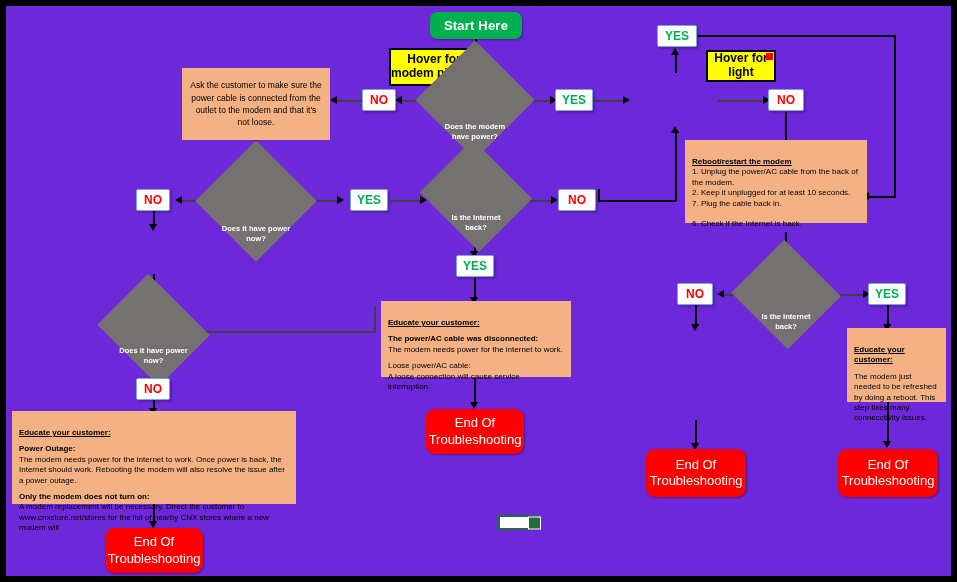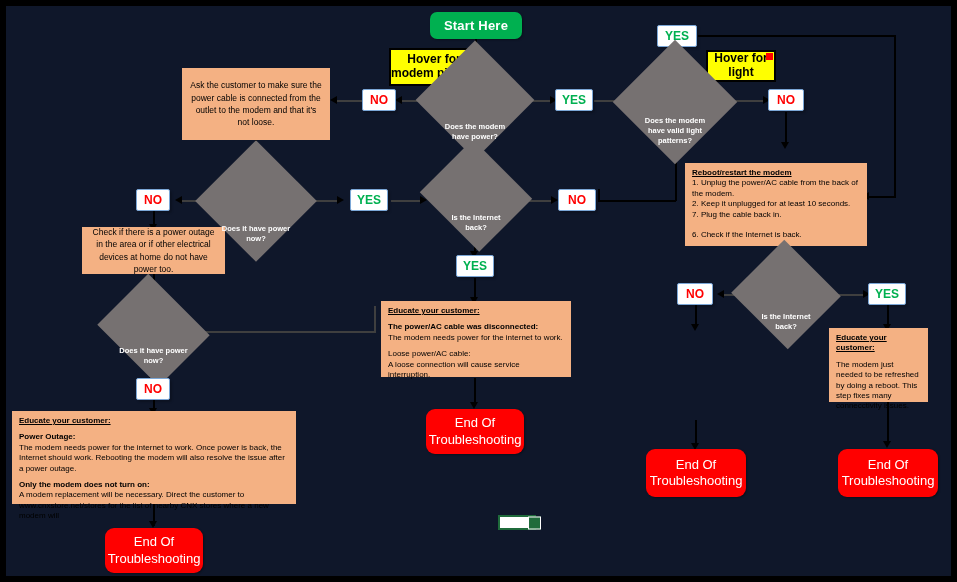--- a/index.html
+++ b/index.html
@@ -1,18 +1,18 @@
 <!DOCTYPE html>
 <html><head>
 <meta charset="utf-8">
 <style>
   html,body{margin:0;padding:0;background:#000;}
   body{font-family:"Liberation Sans",sans-serif;}
   #canvas{
-    position:relative;width:957px;height:582px;background:#0f172a;
+    position:relative;width:957px;height:582px;background:#6d28d9;
     border:6px solid #000;box-sizing:border-box;overflow:hidden;
   }
   .node{position:absolute;box-sizing:border-box;}
 
   
   .terminator{
     background:#00B050;color:#ffffff;border-radius:7px;
     display:flex;align-items:center;justify-content:center;
     font-weight:bold;font-size:13px;letter-spacing:.2px;
     box-shadow:1px 1px 2px rgba(0,0,0,.35);
@@ -42,21 +42,21 @@
     display:flex;align-items:center;justify-content:center;
     font-weight:bold;font-size:12px;
     box-shadow:2px 2px 2px rgba(0,0,0,.20);
   }
   .yn.yes{color:#00B050;}
   .yn.no{color:#FF0000;}
 
   
   .proc{
     background:#F4B183;color:#000000;font-size:8px;line-height:1.3;
-    padding:5px 7px;
+    padding:17px 7px;
   }
   .proc.center{text-align:center;font-size:8.5px;line-height:1.45;
     display:flex;align-items:center;justify-content:center;}
   .proc u{text-decoration:underline;font-weight:bold;}
   .proc b{font-weight:bold;}
   .gap{display:block;height:6px;}
 
   
   .hover{
     background:#FFFF00;border:2px solid #000;color:#000;
@@ -229,23 +229,20 @@
   </div>
 
   <div class="node yn no" style="left:130px;top:183px;width:34px;height:22px;">
     <span>NO</span>
   </div>
 
   <div class="node yn yes" style="left:344px;top:183px;width:38px;height:22px;">
     <span>YES</span>
   </div>
 
-  <div class="node proc center" style="left:76px;top:221px;width:143px;height:47px;">
-    <span>Check if there is a power outage in the area or if other electrical devices at home do not have power too.</span>
-  </div>
 
   <div class="node diamond" style="left:104px;top:288px;width:87px;height:72px;">
     <span class="dshape"></span>
     <span class="dtext">Does  it have power now?</span>
   </div>
 
   <div class="node yn no" style="left:130px;top:372px;width:34px;height:22px;">
     <span>NO</span>
   </div>
 
@@ -287,30 +284,26 @@
   </div>
 
   <div class="node endterm" style="left:99px;top:522px;width:98px;height:45px;">
     <span>End Of Troubleshooting</span>
   </div>
 
   <div class="node yn yes" style="left:651px;top:19px;width:40px;height:22px;">
     <span>YES</span>
   </div>
 
-  <div class="node diamond" style="left:625px;top:52px;width:88px;height:88px;">
-    <span class="dshape"></span>
-    <span class="dtext">Does the modem have valid light patterns?</span>
-  </div>
 
   <div class="node yn no" style="left:762px;top:83px;width:36px;height:22px;">
     <span>NO</span>
   </div>
 
-  <div class="node proc" style="left:679px;top:157px;width:182px;height:83px;">
+  <div class="node proc" style="left:679px;top:134px;width:182px;height:83px;">
     <u>Reboot/restart the modem</u><br>
     <span>1. Unplug the power/AC cable from the back of the modem.</span><br>
     <span>2. Keep it unplugged for  at least 10 seconds.</span><br>
     <span>7. Plug the cable back in.</span><br>
     <br>
     <span>6. Check if the Internet is back.</span>
   </div>
 
   <div class="node diamond" style="left:740px;top:251px;width:80px;height:75px;">
     <span class="dshape"></span>
@@ -323,21 +316,21 @@
 
   <div class="node yn yes" style="left:862px;top:277px;width:38px;height:22px;">
     <span>YES</span>
   </div>
 
 
   <div class="node endterm" style="left:640px;top:443px;width:100px;height:48px;">
     <span>End Of Troubleshooting</span>
   </div>
 
-  <div class="node proc" style="left:823px;top:322px;width:99px;height:74px;">
+  <div class="node proc" style="left:841px;top:322px;width:99px;height:74px;">
     <u>Educate your customer:</u>
     <span class="gap"></span>
     <span>The modem just needed to be refreshed by doing  a reboot. This step fixes many connecctivity issues.</span>
   </div>
 
   <div class="node endterm" style="left:832px;top:443px;width:100px;height:48px;">
     <span>End Of Troubleshooting</span>
   </div>
 
   <div class="node emptyshape" style="left:492px;top:509px;width:38px;height:15px;">

